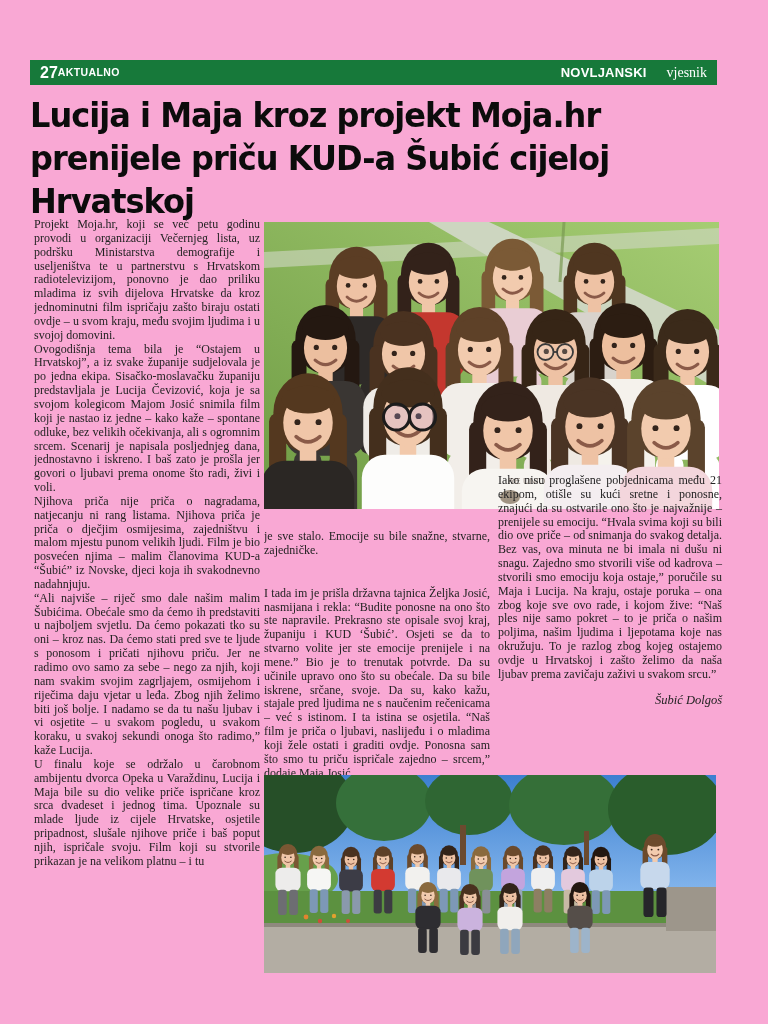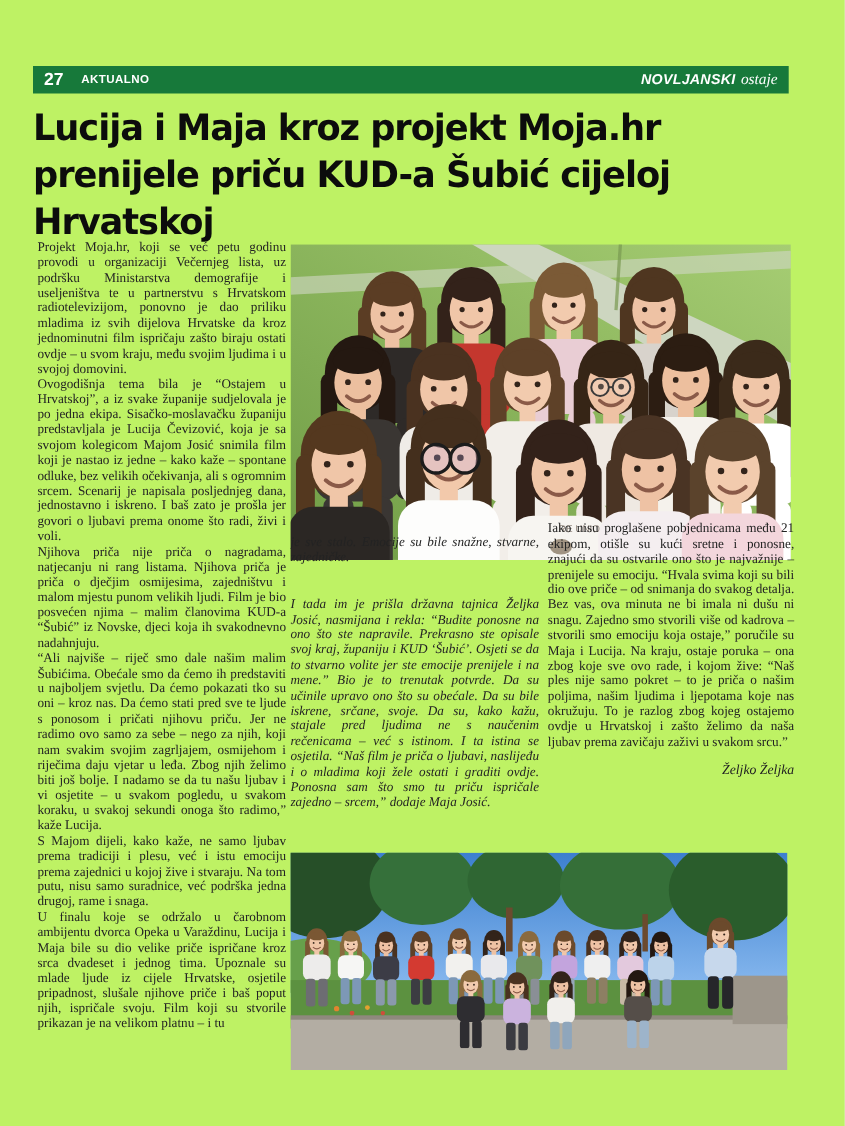--- a/index.html
+++ b/index.html
@@ -1,57 +1,57 @@
 <!DOCTYPE html>
 <html><head>
 <meta charset="utf-8">
 <style>
   html,body{margin:0;padding:0;background:#e9e9e9;}
-  .page{position:relative;width:768px;height:1024px;background:#bef264;margin:0 auto;overflow:hidden;
+  .page{position:relative;width:768px;height:1024px;background:#f9a8d4;margin:0 auto;overflow:hidden;
         font-family:"Liberation Serif", serif;color:#1a1a1a;}
   
   .topbar{position:absolute;left:30px;top:60px;width:687px;height:25px;background:#17793a;
           display:flex;align-items:center;box-sizing:border-box;padding:0 10px;color:#fff;}
   .topbar .pagenum{font-family:"Liberation Sans",sans-serif;font-weight:bold;font-size:16px;line-height:1;}
   .topbar .section{font-family:"Liberation Sans",sans-serif;font-weight:bold;font-size:10.5px;
-                   letter-spacing:.4px;margin-left:16px;line-height:1;}
-  .topbar .masthead{margin-left:auto;display:flex;align-items:baseline;gap:5px;font-style:italic;}
+                   letter-spacing:.4px;line-height:1;}
+  .topbar .masthead{margin-left:auto;display:flex;align-items:baseline;gap:20px;}
   .topbar .masthead .mh-bold{font-family:"Liberation Sans",sans-serif;font-weight:bold;font-size:13px;
                    letter-spacing:.2px;line-height:1;}
   .topbar .masthead .mh-serif{font-family:"Liberation Serif",serif;font-size:14px;line-height:1;}
   
   .headline{position:absolute;left:30px;top:94px;width:710px;margin:0;
             font-family:"DejaVu Sans",sans-serif;font-weight:bold;color:#0c0c0c;
             font-size:33px;line-height:43px;letter-spacing:-1px;
             transform:scaleX(.97);transform-origin:left top;}
   
   .col{position:absolute;top:218px;font-size:12px;line-height:13.85px;text-align:justify;color:#232323;}
   .col p{margin:0;}
   .col-left{left:34px;width:226px;height:762px;overflow:hidden;}
-  .col-mid{left:264px;top:486px;width:226px;height:275px;overflow:hidden;font-style:italic;}
+  .col-mid{left:264px;top:530px;width:226px;height:275px;overflow:hidden;}
   .col-mid p + p{margin-top:29px;}
   .col-right{left:498px;top:474px;width:224px;}
   .byline{text-align:right;font-style:italic;font-size:12.5px;margin-top:12px;color:#222;}
   
   .photo{position:absolute;overflow:hidden;}
   .photo svg{display:block;}
   .photo1{left:264px;top:222px;width:455px;height:287px;text-decoration:underline;}
   .photo2{left:264px;top:775px;width:452px;height:198px;}
 </style>
 </head>
 <body>
 
 <div class="page">
 
   <header class="topbar">
     <span class="pagenum">27</span>
     <span class="section">AKTUALNO</span>
     <span class="masthead">
       <span class="mh-bold">NOVLJANSKI</span>
-      <span class="mh-serif">ostaje</span>
+      <span class="mh-serif">vjesnik</span>
     </span>
   </header>
 
   <h1 class="headline">Lucija i Maja kroz projekt Moja.hr prenijele priču KUD-a Šubić cijeloj Hrvatskoj</h1>
 
   <figure class="photo photo1" style="margin:0;">
     <svg width="455" height="287" viewBox="0 0 455 287" xmlns="http://www.w3.org/2000/svg">
       <defs>
         <linearGradient id="g1" x1="0" y1="1" x2="1" y2="0">
           <stop offset="0" stop-color="#6f9c45"></stop>
@@ -116,32 +116,31 @@
       <text x="244" y="262" font-family="Liberation Sans, sans-serif" font-size="9" fill="#9a8f86">RE UNIO</text>
       <ellipse cx="246" cy="275" rx="10" ry="7" fill="#8a7a66" opacity=".8"></ellipse>
     </svg>
   </figure>
 
   <div class="col col-left">
     <p>Projekt Moja.hr, koji se već petu godinu provodi u organizaciji Večernjeg lista, uz podršku Ministarstva demografije i useljeništva te u partnerstvu s Hrvatskom radiotelevizijom, ponovno je dao priliku mladima iz svih dijelova Hrvatske da kroz jednominutni film ispričaju zašto biraju ostati ovdje – u svom kraju, među svojim ljudima i u svojoj domovini.</p>
     <p>Ovogodišnja tema bila je “Ostajem u Hrvatskoj”, a iz svake županije sudjelovala je po jedna ekipa. Sisačko-moslavačku županiju predstavljala je Lucija Čevizović, koja je sa svojom kolegicom Majom Josić snimila film koji je nastao iz jedne – kako kaže – spontane odluke, bez velikih očekivanja, ali s ogromnim srcem. Scenarij je napisala posljednjeg dana, jednostavno i iskreno. I baš zato je prošla jer govori o ljubavi prema onome što radi, živi i voli.</p>
     <p>Njihova priča nije priča o nagradama, natjecanju ni rang listama. Njihova priča je priča o dječjim osmijesima, zajedništvu i malom mjestu punom velikih ljudi. Film je bio posvećen njima – malim članovima KUD-a “Šubić” iz Novske, djeci koja ih svakodnevno nadahnjuju.</p>
     <p>“Ali najviše – riječ smo dale našim malim Šubićima. Obećale smo da ćemo ih predstaviti u najboljem svjetlu. Da ćemo pokazati tko su oni – kroz nas. Da ćemo stati pred sve te ljude s ponosom i pričati njihovu priču. Jer ne radimo ovo samo za sebe – nego za njih, koji nam svakim svojim zagrljajem, osmijehom i riječima daju vjetar u leđa. Zbog njih želimo biti još bolje. I nadamo se da tu našu ljubav i vi osjetite – u svakom pogledu, u svakom koraku, u svakoj sekundi onoga što radimo,” kaže Lucija.</p>
-    <p>S Majom dijeli, kako kaže, ne samo ljubav prema tradiciji i plesu, već i istu emociju prema zajednici u kojoj žive i stvaraju. Na tom putu, nisu samo suradnice, već podrška jedna drugoj, rame i snaga.</p>
     <p>U finalu koje se održalo u čarobnom ambijentu dvorca Opeka u Varaždinu, Lucija i Maja bile su dio velike priče ispričane kroz srca dvadeset i jednog tima. Upoznale su mlade ljude iz cijele Hrvatske, osjetile pripadnost, slušale njihove priče i baš poput njih, ispričale svoju. Film koji su stvorile prikazan je na velikom platnu – i tu</p>
   </div>
 
   <div class="col col-mid">
     <p>je sve stalo. Emocije su bile snažne, stvarne, zajedničke.</p>
     <p>I tada im je prišla državna tajnica Željka Josić, nasmijana i rekla: “Budite ponosne na ono što ste napravile. Prekrasno ste opisale svoj kraj, županiju i KUD ‘Šubić’. Osjeti se da to stvarno volite jer ste emocije prenijele i na mene.” Bio je to trenutak potvrde. Da su učinile upravo ono što su obećale. Da su bile iskrene, srčane, svoje. Da su, kako kažu, stajale pred ljudima ne s naučenim rečenicama – već s istinom. I ta istina se osjetila. “Naš film je priča o ljubavi, naslijeđu i o mladima koji žele ostati i graditi ovdje. Ponosna sam što smo tu priču ispričale zajedno – srcem,” dodaje Maja Josić.</p>
   </div>
 
   <div class="col col-right">
     <p>Iako nisu proglašene pobjednicama među 21 ekipom, otišle su kući sretne i ponosne, znajući da su ostvarile ono što je najvažnije – prenijele su emociju. “Hvala svima koji su bili dio ove priče – od snimanja do svakog detalja. Bez vas, ova minuta ne bi imala ni dušu ni snagu. Zajedno smo stvorili više od kadrova – stvorili smo emociju koja ostaje,” poručile su Maja i Lucija. Na kraju, ostaje poruka – ona zbog koje sve ovo rade, i kojom žive: “Naš ples nije samo pokret – to je priča o našim poljima, našim ljudima i ljepotama koje nas okružuju. To je razlog zbog kojeg ostajemo ovdje u Hrvatskoj i zašto želimo da naša ljubav prema zavičaju zaživi u svakom srcu.”</p>
-    <div class="byline">Željko Željka</div>
+    <div class="byline">Šubić Dolgoš</div>
   </div>
 
   <figure class="photo photo2" style="margin:0;">
     <svg width="452" height="198" viewBox="0 0 452 198" xmlns="http://www.w3.org/2000/svg">
       <rect x="0" y="0" width="452" height="132" fill="url(#sky)"></rect>
 
       <ellipse cx="30" cy="30" rx="60" ry="48" fill="#264f28"></ellipse>
       <ellipse cx="120" cy="28" rx="48" ry="38" fill="#35703a"></ellipse>
       <ellipse cx="205" cy="26" rx="44" ry="34" fill="#2f6633"></ellipse>
       <ellipse cx="300" cy="30" rx="55" ry="40" fill="#356f38"></ellipse>

